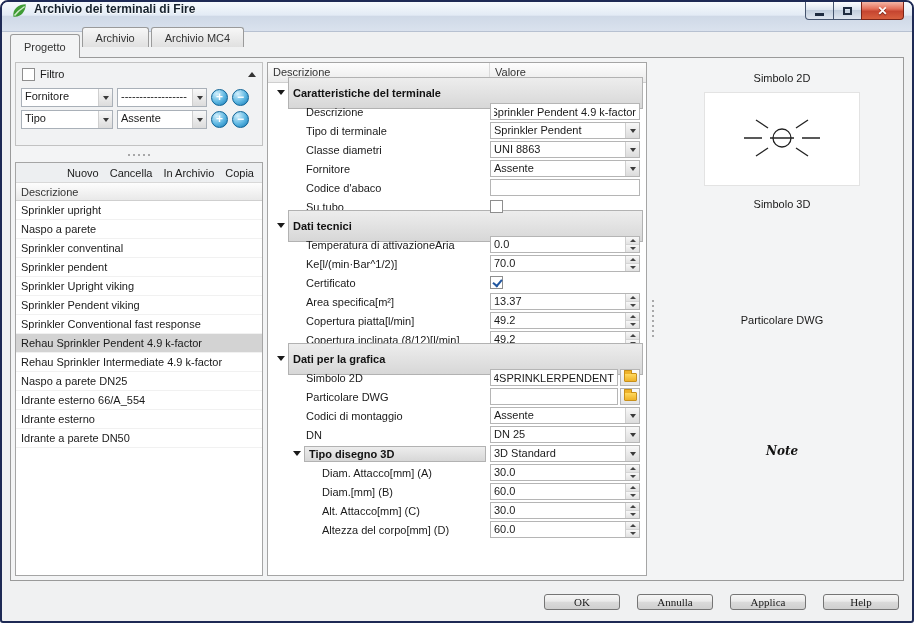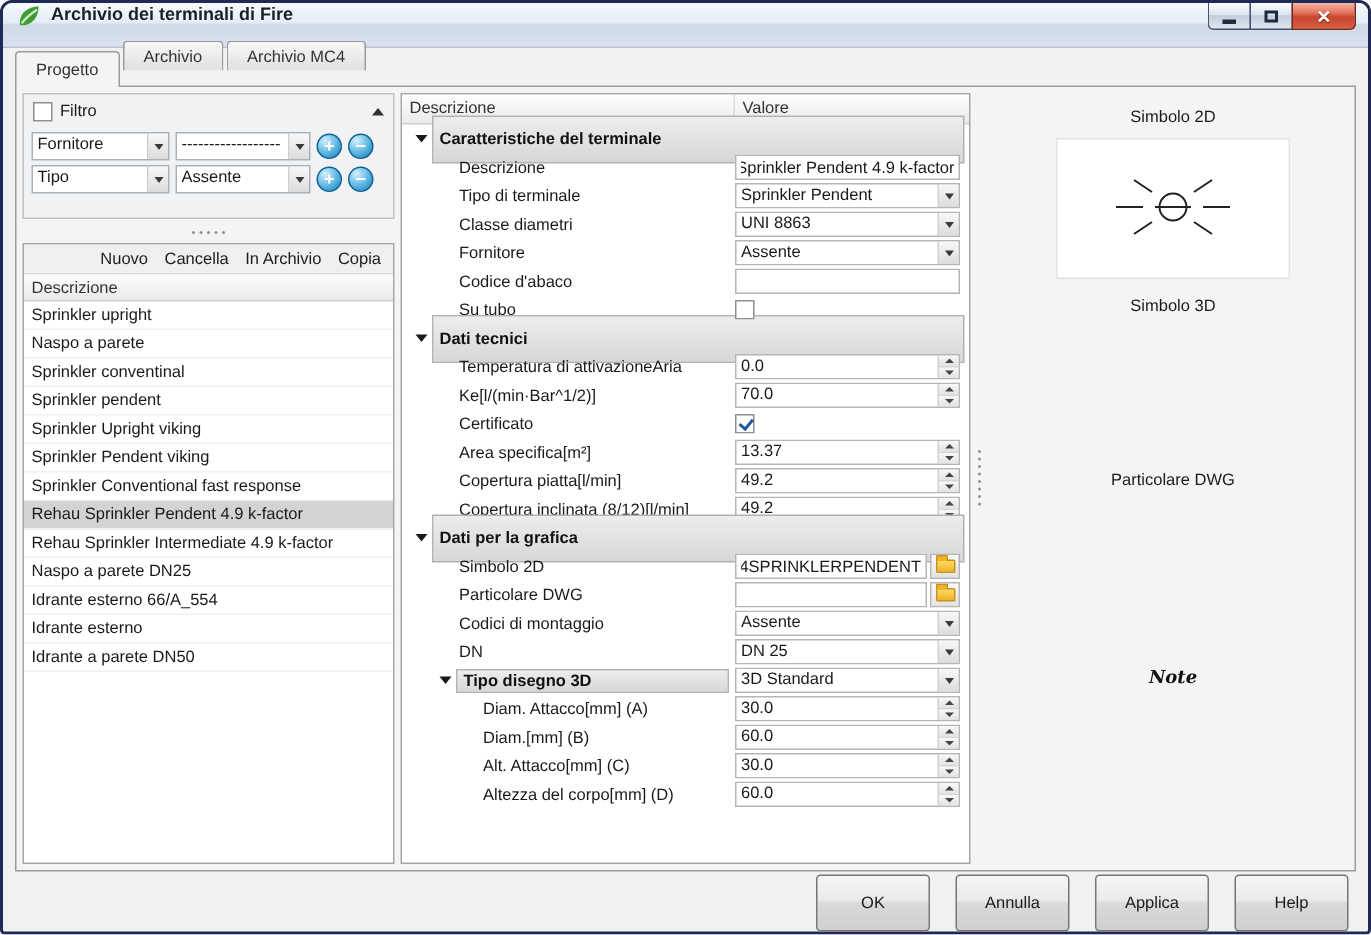--- a/index.html
+++ b/index.html
@@ -105,21 +105,21 @@
   .preview{position:absolute;left:650px;top:0;right:0;bottom:0}
   .plab{position:absolute;width:100%;text-align:center;color:#1a1a1a}
   .lab-2d{top:14px}
   .sym-box{position:absolute;left:50%;transform:translateX(-50%);top:34px;width:156px;height:94px;background:#fff;border:1px solid #e3e3e3}
   .lab-3d{top:140px}
   .lab-dwg{top:256px}
   .note-lab{position:absolute;top:386px;width:100%;text-align:center;font-family:"DejaVu Serif",serif;font-weight:bold;font-style:italic;font-size:12px;color:#111}
 
   
   .footer{position:absolute;left:0;right:0;bottom:0;height:38px;display:flex;align-items:center;justify-content:flex-end;gap:17px;padding-right:13px}
-  .btn{width:76px;height:38px;border:1px solid #757575;border-radius:3px;color:#1a1a1a;font-size:11px;font-family:Liberation Sans, sans-serif;
+  .btn{width:76px;height:16px;border:1px solid #757575;border-radius:3px;color:#1a1a1a;font-size:11px;font-family:Liberation Serif, serif;
     background:linear-gradient(#f6f6f6,#eaeaea 45%,#dadada 50%,#cfcfcf);cursor:default}
 </style>
 </head>
 <body>
 
 <div class="window">
 
   <div class="titlebar">
     <svg class="title-icon" viewBox="0 0 16 16">
       <path d="M3 13 C2 6 8 2 14 2 C14 9 9 14 3 13 Z" fill="#3f9c35"></path>

